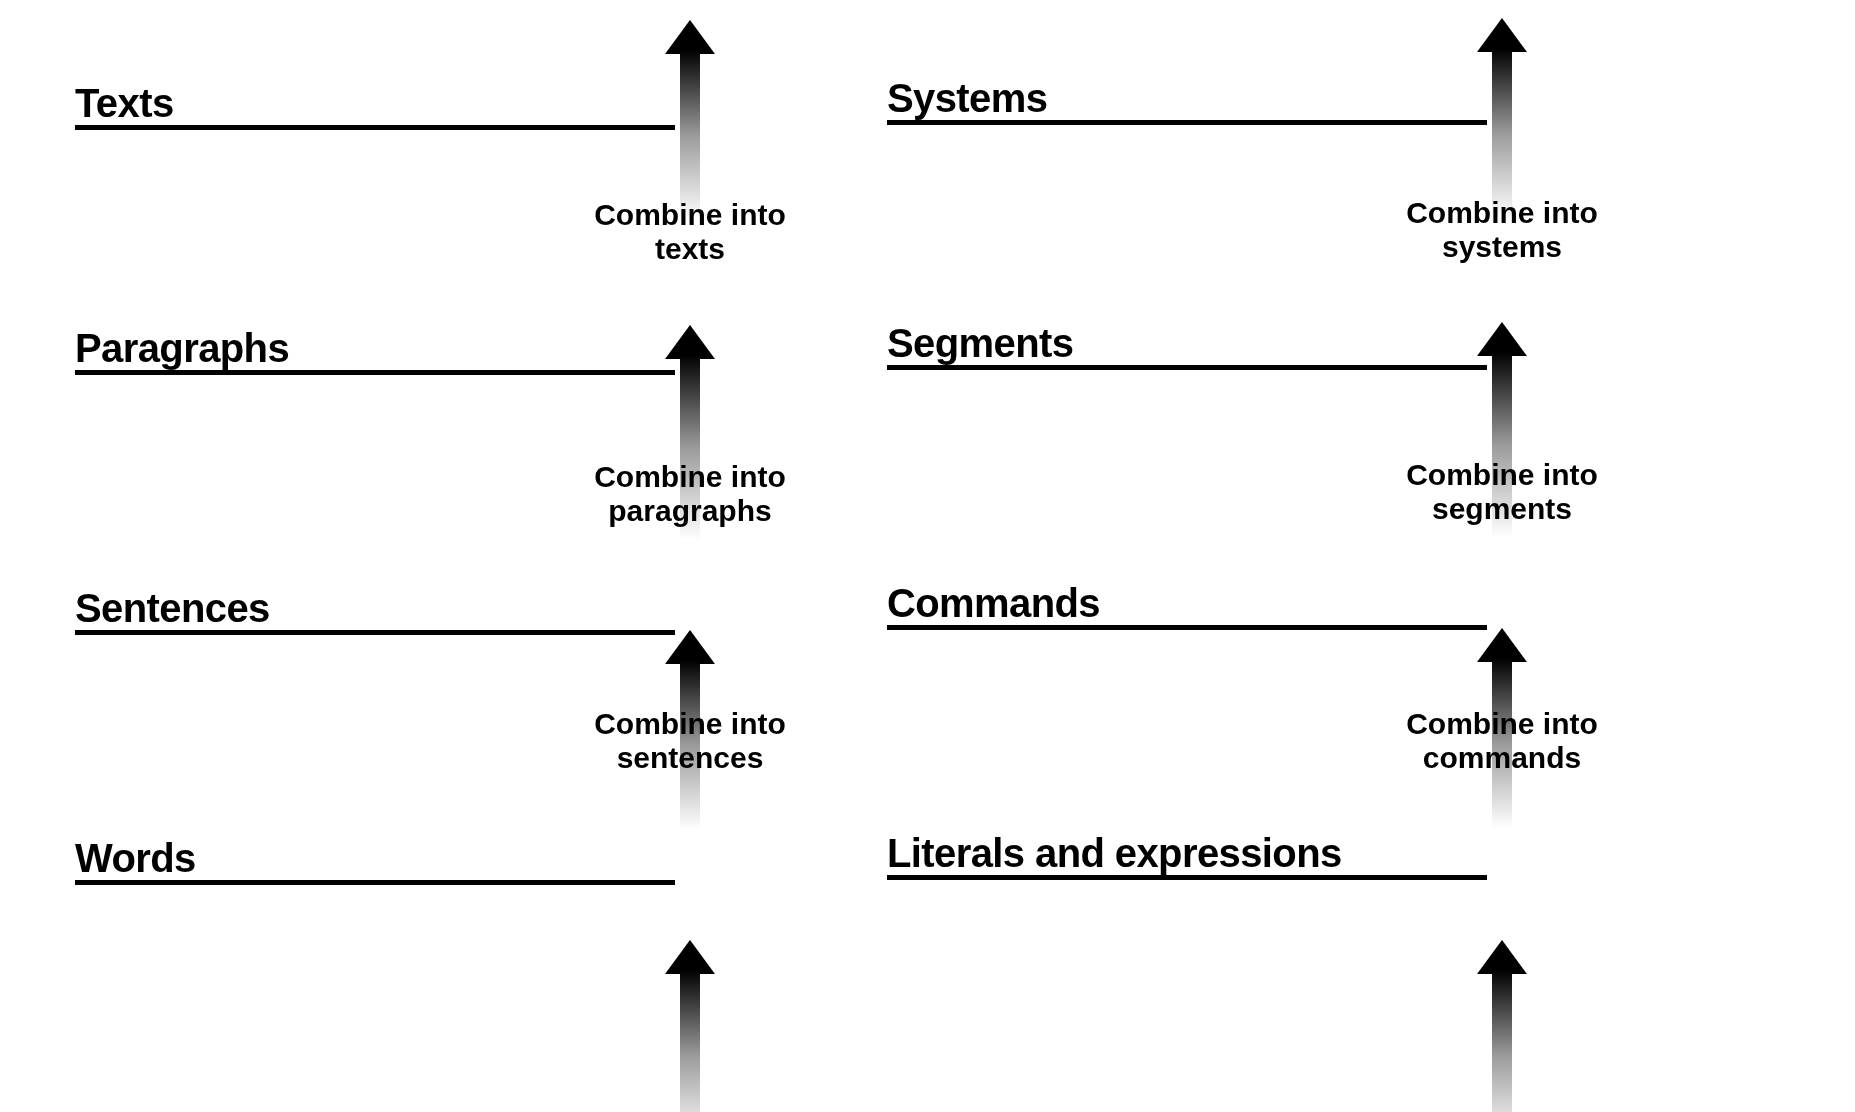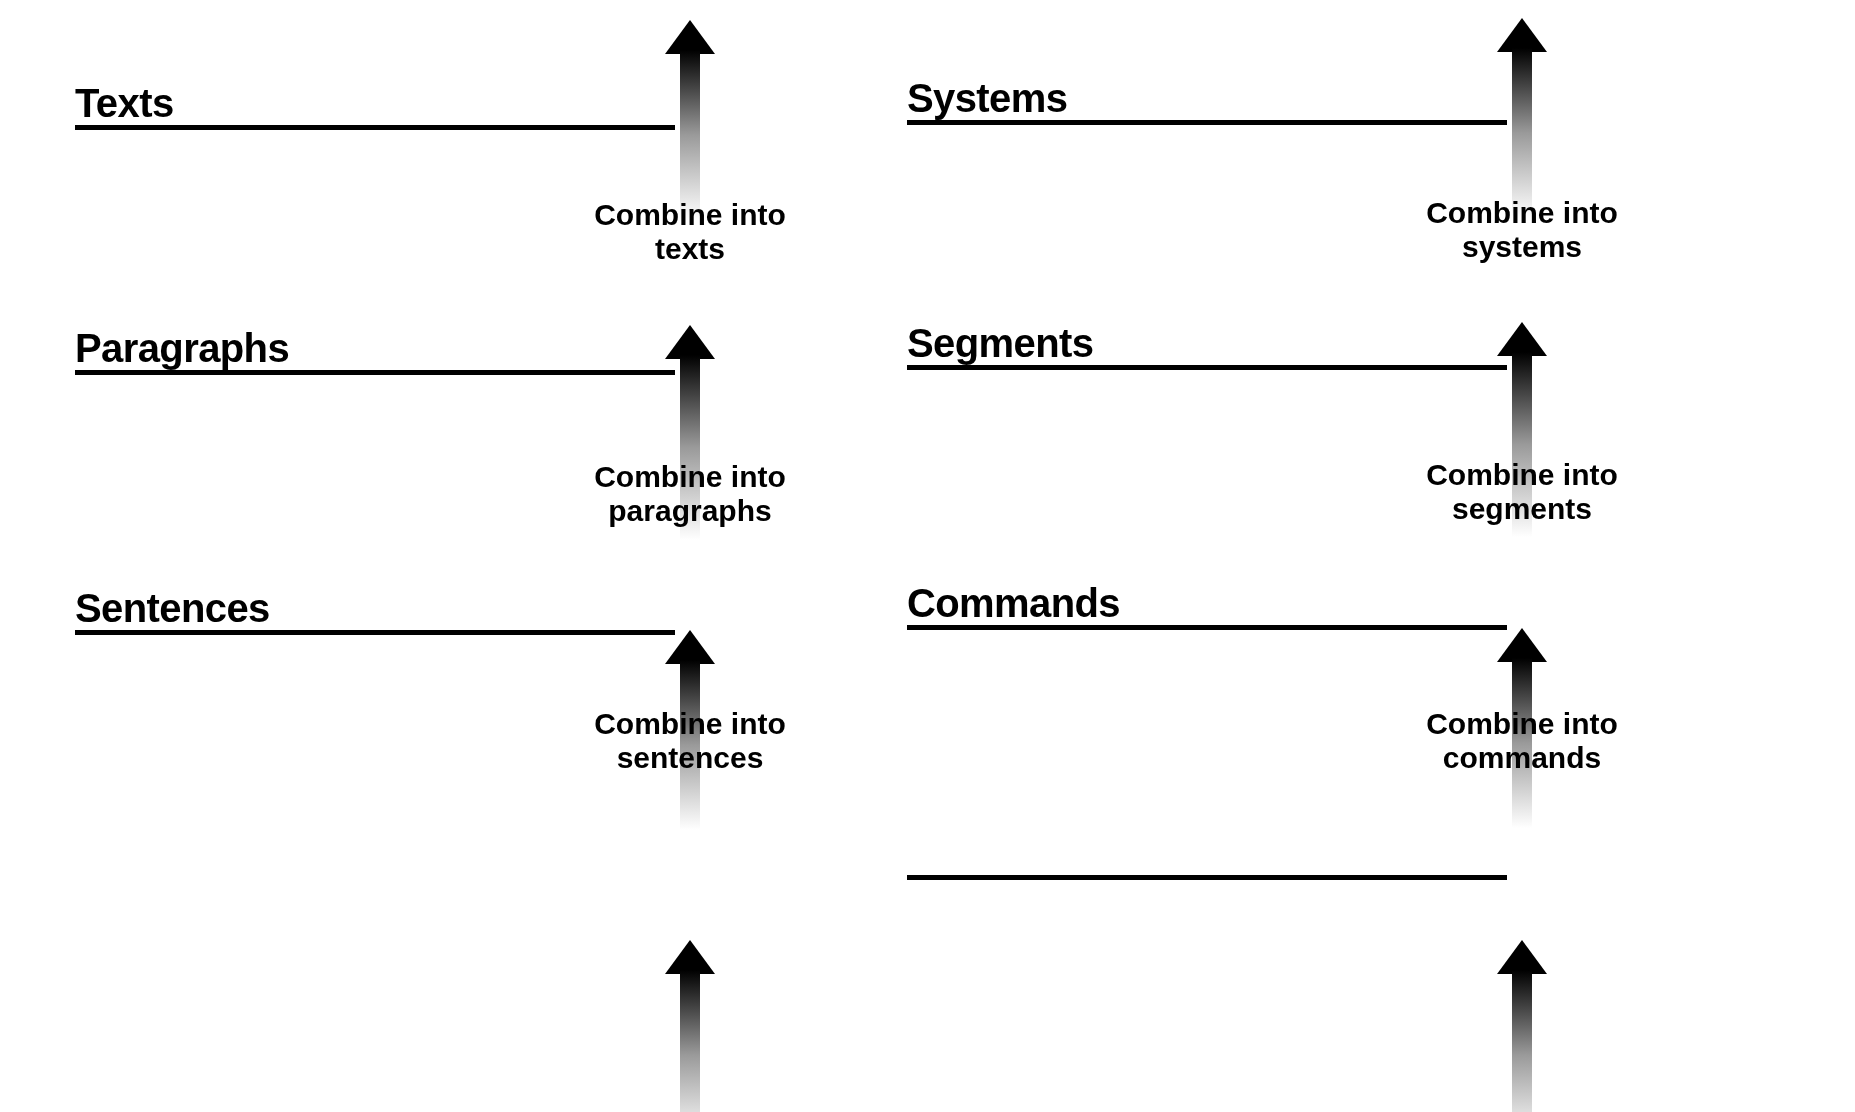--- a/index.html
+++ b/index.html
@@ -18,21 +18,21 @@
     height: 1112px;
     background: #ffffff;
     overflow: hidden;
   }
   .column {
     position: absolute;
     top: 0;
     height: 1112px;
   }
   .column-left  { left: 0px;   width: 860px; }
-  .column-right { left: 832px; width: 860px; }
+  .column-right { left: 812px; width: 860px; }
 
   
   .level {
     position: absolute;
     left: 0;
     width: 100%;
   }
   .level-heading {
     position: absolute;
     left: 75px;
@@ -91,20 +91,24 @@
     <div class="level" style="top:305px;height:70px;">
       <div class="level-heading">Paragraphs</div>
       <div class="level-rule"></div>
     </div>
 
     <div class="level" style="top:565px;height:70px;">
       <div class="level-heading">Sentences</div>
       <div class="level-rule"></div>
     </div>
 
+    <div class="level" style="top:815px;height:70px;">
+      <div class="level-heading">Words</div>
+      <div class="level-rule"></div>
+    </div>
 
     <div class="arrow" style="left:660px;top:940px;height:200px;">
       <svg viewBox="0 0 60 200" preserveAspectRatio="none">
         <defs>
           <linearGradient id="lgA" x1="0" y1="0" x2="0" y2="1">
             <stop offset="0%" stop-color="#000000"></stop>
             <stop offset="50%" stop-color="#9a9a9a"></stop>
             <stop offset="100%" stop-color="#ffffff"></stop>
           </linearGradient>
         </defs>
@@ -183,20 +187,21 @@
       <div class="level-heading">Segments</div>
       <div class="level-rule"></div>
     </div>
 
     <div class="level" style="top:560px;height:70px;">
       <div class="level-heading">Commands</div>
       <div class="level-rule"></div>
     </div>
 
     <div class="level" style="top:810px;height:70px;">
+      <div class="level-heading">Literals and expressions</div>
       <div class="level-rule"></div>
     </div>
 
     <div class="arrow" style="left:660px;top:940px;height:200px;">
       <svg viewBox="0 0 60 200" preserveAspectRatio="none">
         <defs>
           <linearGradient id="lgE" x1="0" y1="0" x2="0" y2="1">
             <stop offset="0%" stop-color="#000000"></stop>
             <stop offset="50%" stop-color="#9a9a9a"></stop>
             <stop offset="100%" stop-color="#ffffff"></stop>

